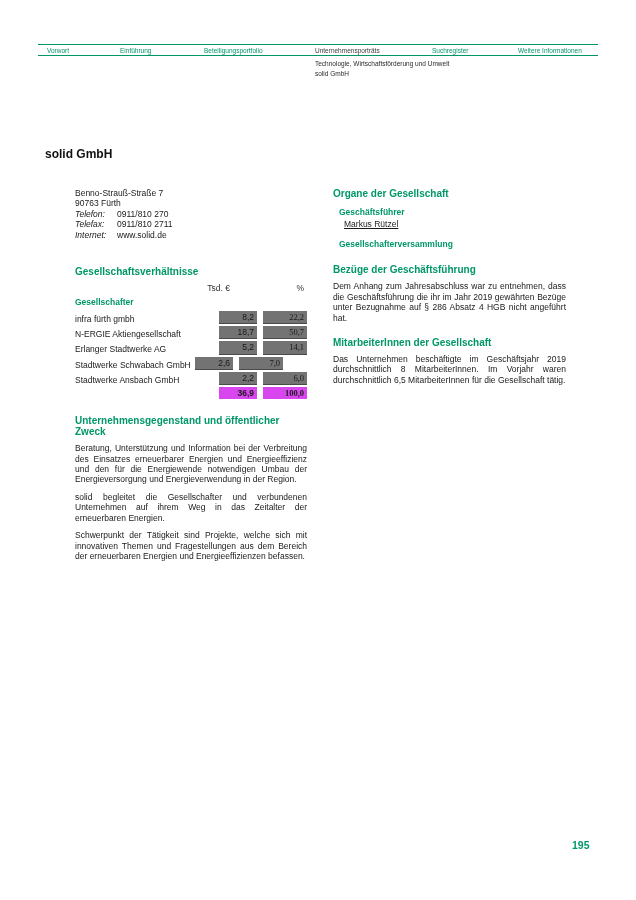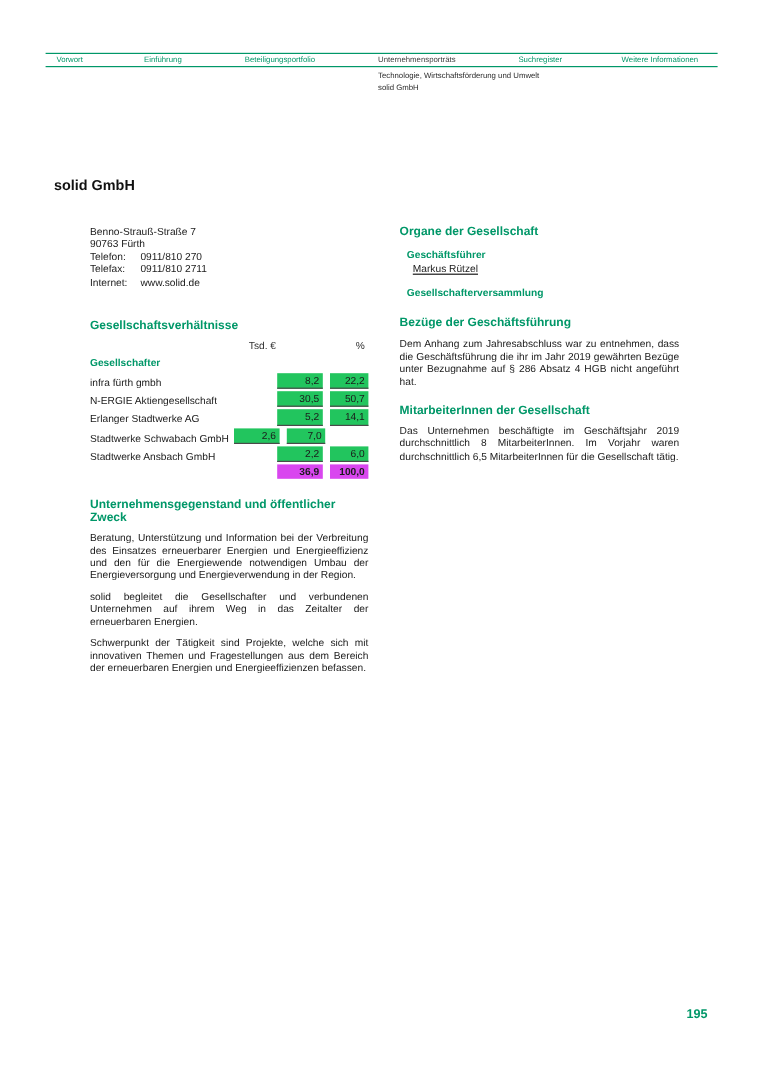--- a/index.html
+++ b/index.html
@@ -21,29 +21,29 @@
   
   .col-left  { position:absolute; left:75px;  top:188px; width:232px; }
   .col-right { position:absolute; left:333px; top:188px; width:233px; }
   .para { font-size:8.5px; line-height:10.4px; text-align:justify; color:#1a1a1a; margin-bottom:7px; }
   .heading { font-size:10px; font-weight:bold; color:#009768; margin-bottom:6px; }
   .subheading { font-size:8.5px; font-weight:bold; color:#009768; margin-left:6px; }
 
   
   .contact { margin-bottom:26px; }
   .c-line { font-size:8.5px; line-height:10.4px; }
-  .c-label { display:inline-block; width:42px; }
+  .c-label { display:inline-block; width:42px;font-style:italic; }
 
   
   .own-table { margin-bottom:16px; }
   .t-row { display:flex; align-items:flex-end; margin-bottom:2px; }
   .t-name { flex:1; font-size:8.5px; line-height:10.2px; padding-right:4px; }
   .t-cell { width:38px; font-size:8.5px; line-height:10.2px; text-align:right; padding:1px 3px 1px 1px;
-            background:#22c55e; border-bottom:1px solid #4a4a4a; }
-  .t-cell.pct { width:32px; margin-left:6px; }
+            background:#737373; border-bottom:1px solid #4a4a4a; }
+  .t-cell.pct { width:44px; margin-left:6px;font-family:Liberation Serif, serif; }
   .t-colhead { display:flex; margin-bottom:4px;gap:24px; }
   .t-colhead .sp { flex:1; }
   .t-colhead .hd { width:38px; text-align:right; font-size:8.5px; color:#333; padding-right:3px; }
   .t-colhead .hd.pct { width:44px; margin-left:6px; }
   .t-subhead { font-size:8.5px; font-weight:bold; color:#009768; margin-bottom:4px; }
   .t-row.total .t-cell { background:#d946ef; border-bottom:none; font-weight:bold; }
 
   .org-name { font-size:8.5px; line-height:10.4px; margin:2px 0 10px 11px;text-decoration:underline; }
   .gap-lg { margin-bottom:15px; }
 
@@ -98,21 +98,21 @@
     </div>
     <div class="t-subhead">Gesellschafter</div>
 
     <div class="t-row">
       <span class="t-name">infra fürth gmbh</span>
       <span class="t-cell">8,2</span>
       <span class="t-cell pct">22,2</span>
     </div>
     <div class="t-row">
       <span class="t-name">N-ERGIE Aktiengesellschaft</span>
-      <span class="t-cell">30,5</span>
+      <span class="t-cell">18,7</span>
       <span class="t-cell pct">50,7</span>
     </div>
     <div class="t-row">
       <span class="t-name">Erlanger Stadtwerke AG</span>
       <span class="t-cell">5,2</span>
       <span class="t-cell pct">14,1</span>
     </div>
     <div class="t-row">
       <span class="t-name" style="max-width:120px">Stadtwerke Schwabach GmbH</span>
       <span class="t-cell">2,6</span>

